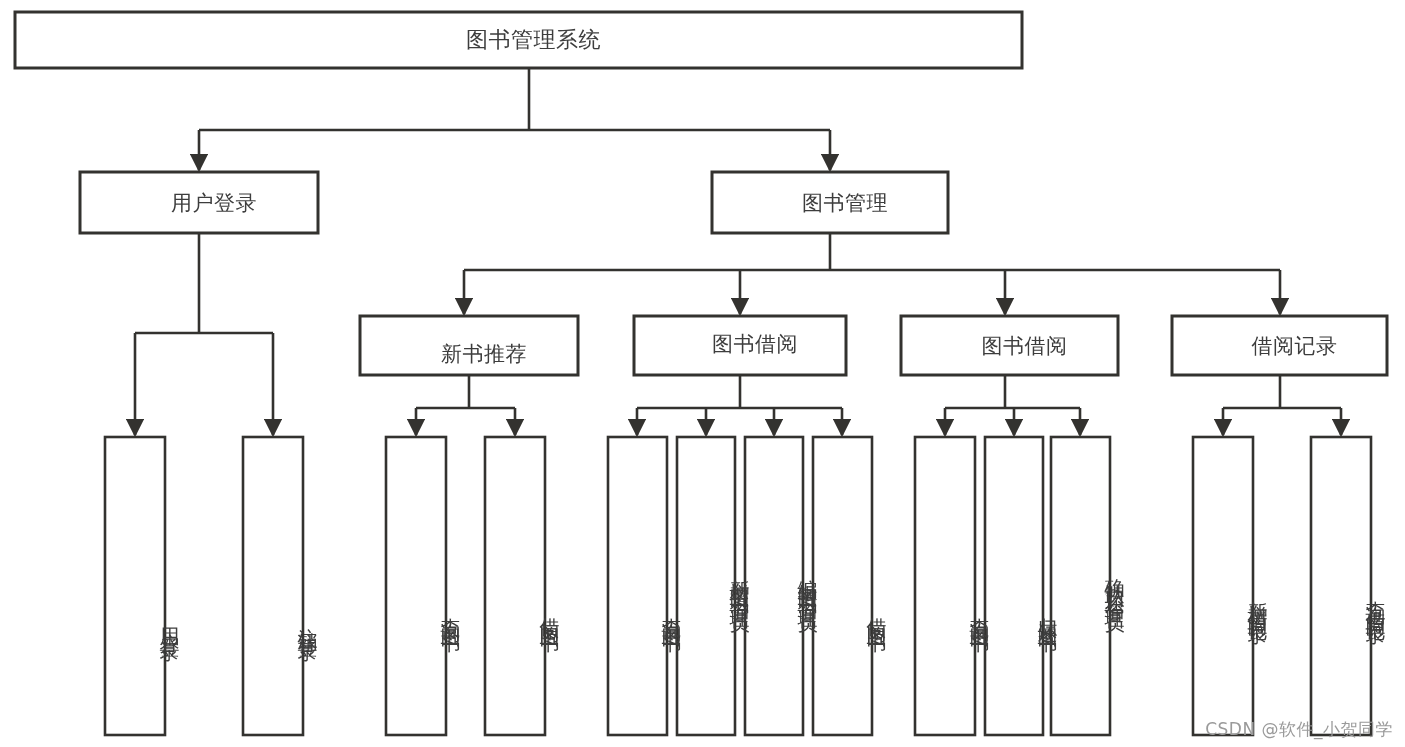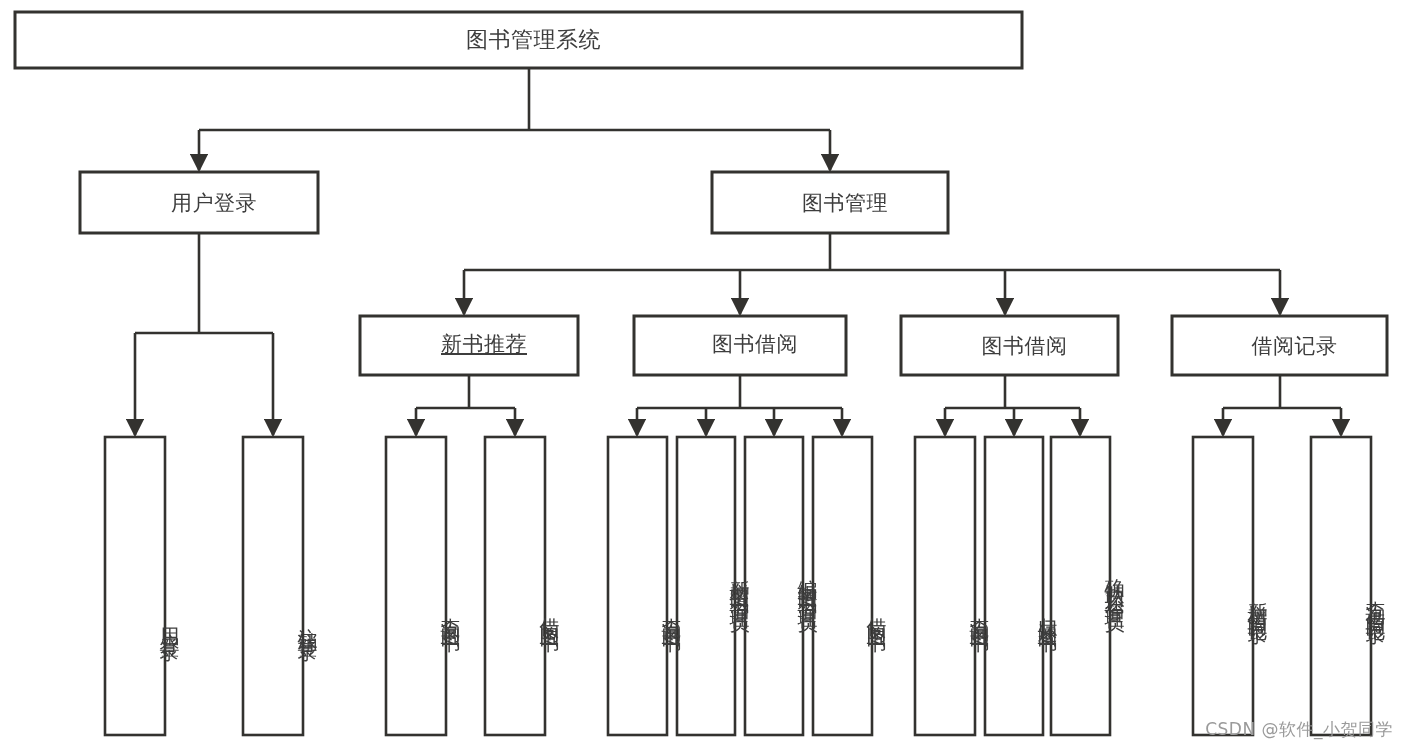--- a/index.html
+++ b/index.html
@@ -160,21 +160,21 @@
     <path class="edge" d="M 1223 408 L 1341 408"></path>
     <path class="edge" marker-end="url(#arrow)" d="M 1223 408 L 1223 435"></path>
     <path class="edge" marker-end="url(#arrow)" d="M 1341 408 L 1341 435"></path>
   </svg>
 
   <div class="node-label label-title" style="left:15px; top:12px; width:1007px; height:56px;">图书管理系统</div>
 
   <div class="node-label label-h" style="left:80px; top:172px; width:238px; height:61px;">用户登录</div>
   <div class="node-label label-h" style="left:712px; top:172px; width:236px; height:61px;">图书管理</div>
 
-  <div class="node-label label-h" style="left:360px; top:306px; width:218px; height:75px;text-decoration:underline;">新书推荐</div>
+  <div class="node-label label-h" style="left:360px; top:316px; width:218px; height:75px;">新书推荐</div>
   <div class="node-label label-h" style="left:634px; top:316px; width:212px; height:56px;">图书借阅</div>
   <div class="node-label label-h" style="left:901px; top:316px; width:217px; height:59px;">图书借阅</div>
   <div class="node-label label-h" style="left:1172px; top:316px; width:215px; height:59px;border-radius:24px;">借阅记录</div>
 
   <div class="node-label label-v" style="left:105px; top:522px; width:60px; height:200px;">用户登录</div>
   <div class="node-label label-v" style="left:243px; top:522px; width:60px; height:200px;">注销登录</div>
   <div class="node-label label-v" style="left:386px; top:512px; width:60px; height:200px;">查询图书</div>
   <div class="node-label label-v" style="left:485px; top:512px; width:60px; height:200px;">借阅图书</div>
   <div class="node-label label-v" style="left:608px; top:512px; width:59px; height:200px;">查询图书</div>
   <div class="node-label label-v" style="left:677px; top:443px; width:58px; height:285px;">新增图书（管理员）</div>

